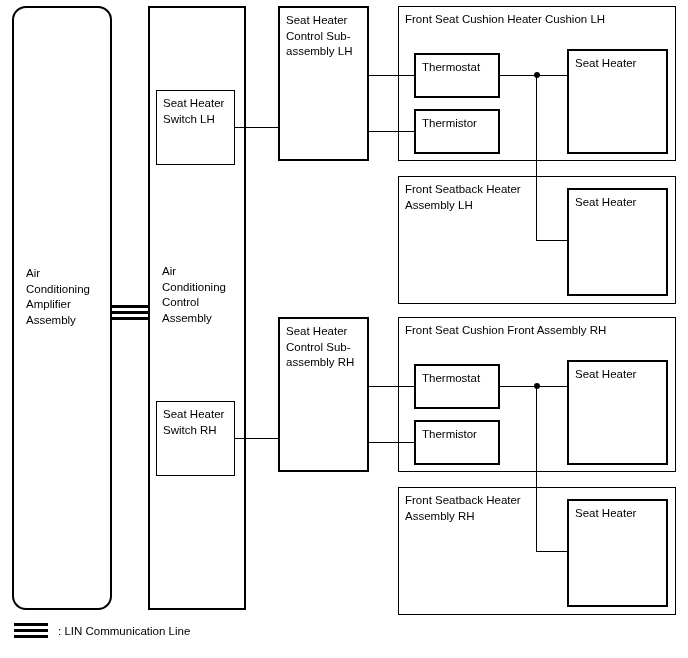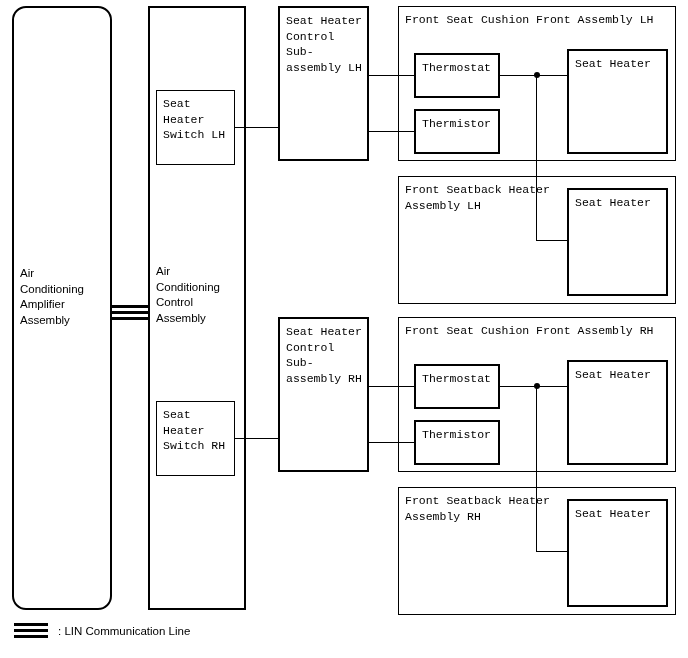--- a/index.html
+++ b/index.html
@@ -32,22 +32,22 @@
     border-radius: 14px;
   }
   .box-label {
     position: absolute;
     font-size: 11.5px;
     line-height: 15.5px;
     white-space: pre-line;
     color: #000000;
   }
   
-  .lbl-tl { top: 5px; left: 6px; font-family: Liberation Mono, monospace; }
-  .lbl-ml { left: 6px; }
+  .lbl-tl { top: 5px; left: 6px; }
+  .lbl-ml { left: 12px; }
   
   .line {
     position: absolute;
     background: #000000;
   }
   .line.h { height: 1.4px; }
   .line.v { width: 1.4px; }
   .dot {
     position: absolute;
     width: 6px;
@@ -134,21 +134,21 @@
 assembly LH</div>
   </div>
 
   <div class="box" style="left:278px; top:317px; width:91px; height:155px;">
     <div class="box-label lbl-tl">Seat Heater
 Control Sub-
 assembly RH</div>
   </div>
 
   <div class="box thin" style="left:398px; top:6px; width:278px; height:155px;">
-    <div class="box-label lbl-tl">Front Seat Cushion Front Assembly LH</div>
+    <div class="box-label lbl-tl">Front Seat Cushion Heater Cushion LH</div>
   </div>
   <div class="box" style="left:414px; top:53px; width:86px; height:45px;">
     <div class="box-label lbl-tl">Thermostat</div>
   </div>
   <div class="box" style="left:414px; top:109px; width:86px; height:45px;">
     <div class="box-label lbl-tl">Thermistor</div>
   </div>
   <div class="box" style="left:567px; top:49px; width:101px; height:105px;">
     <div class="box-label lbl-tl">Seat Heater</div>
   </div>

